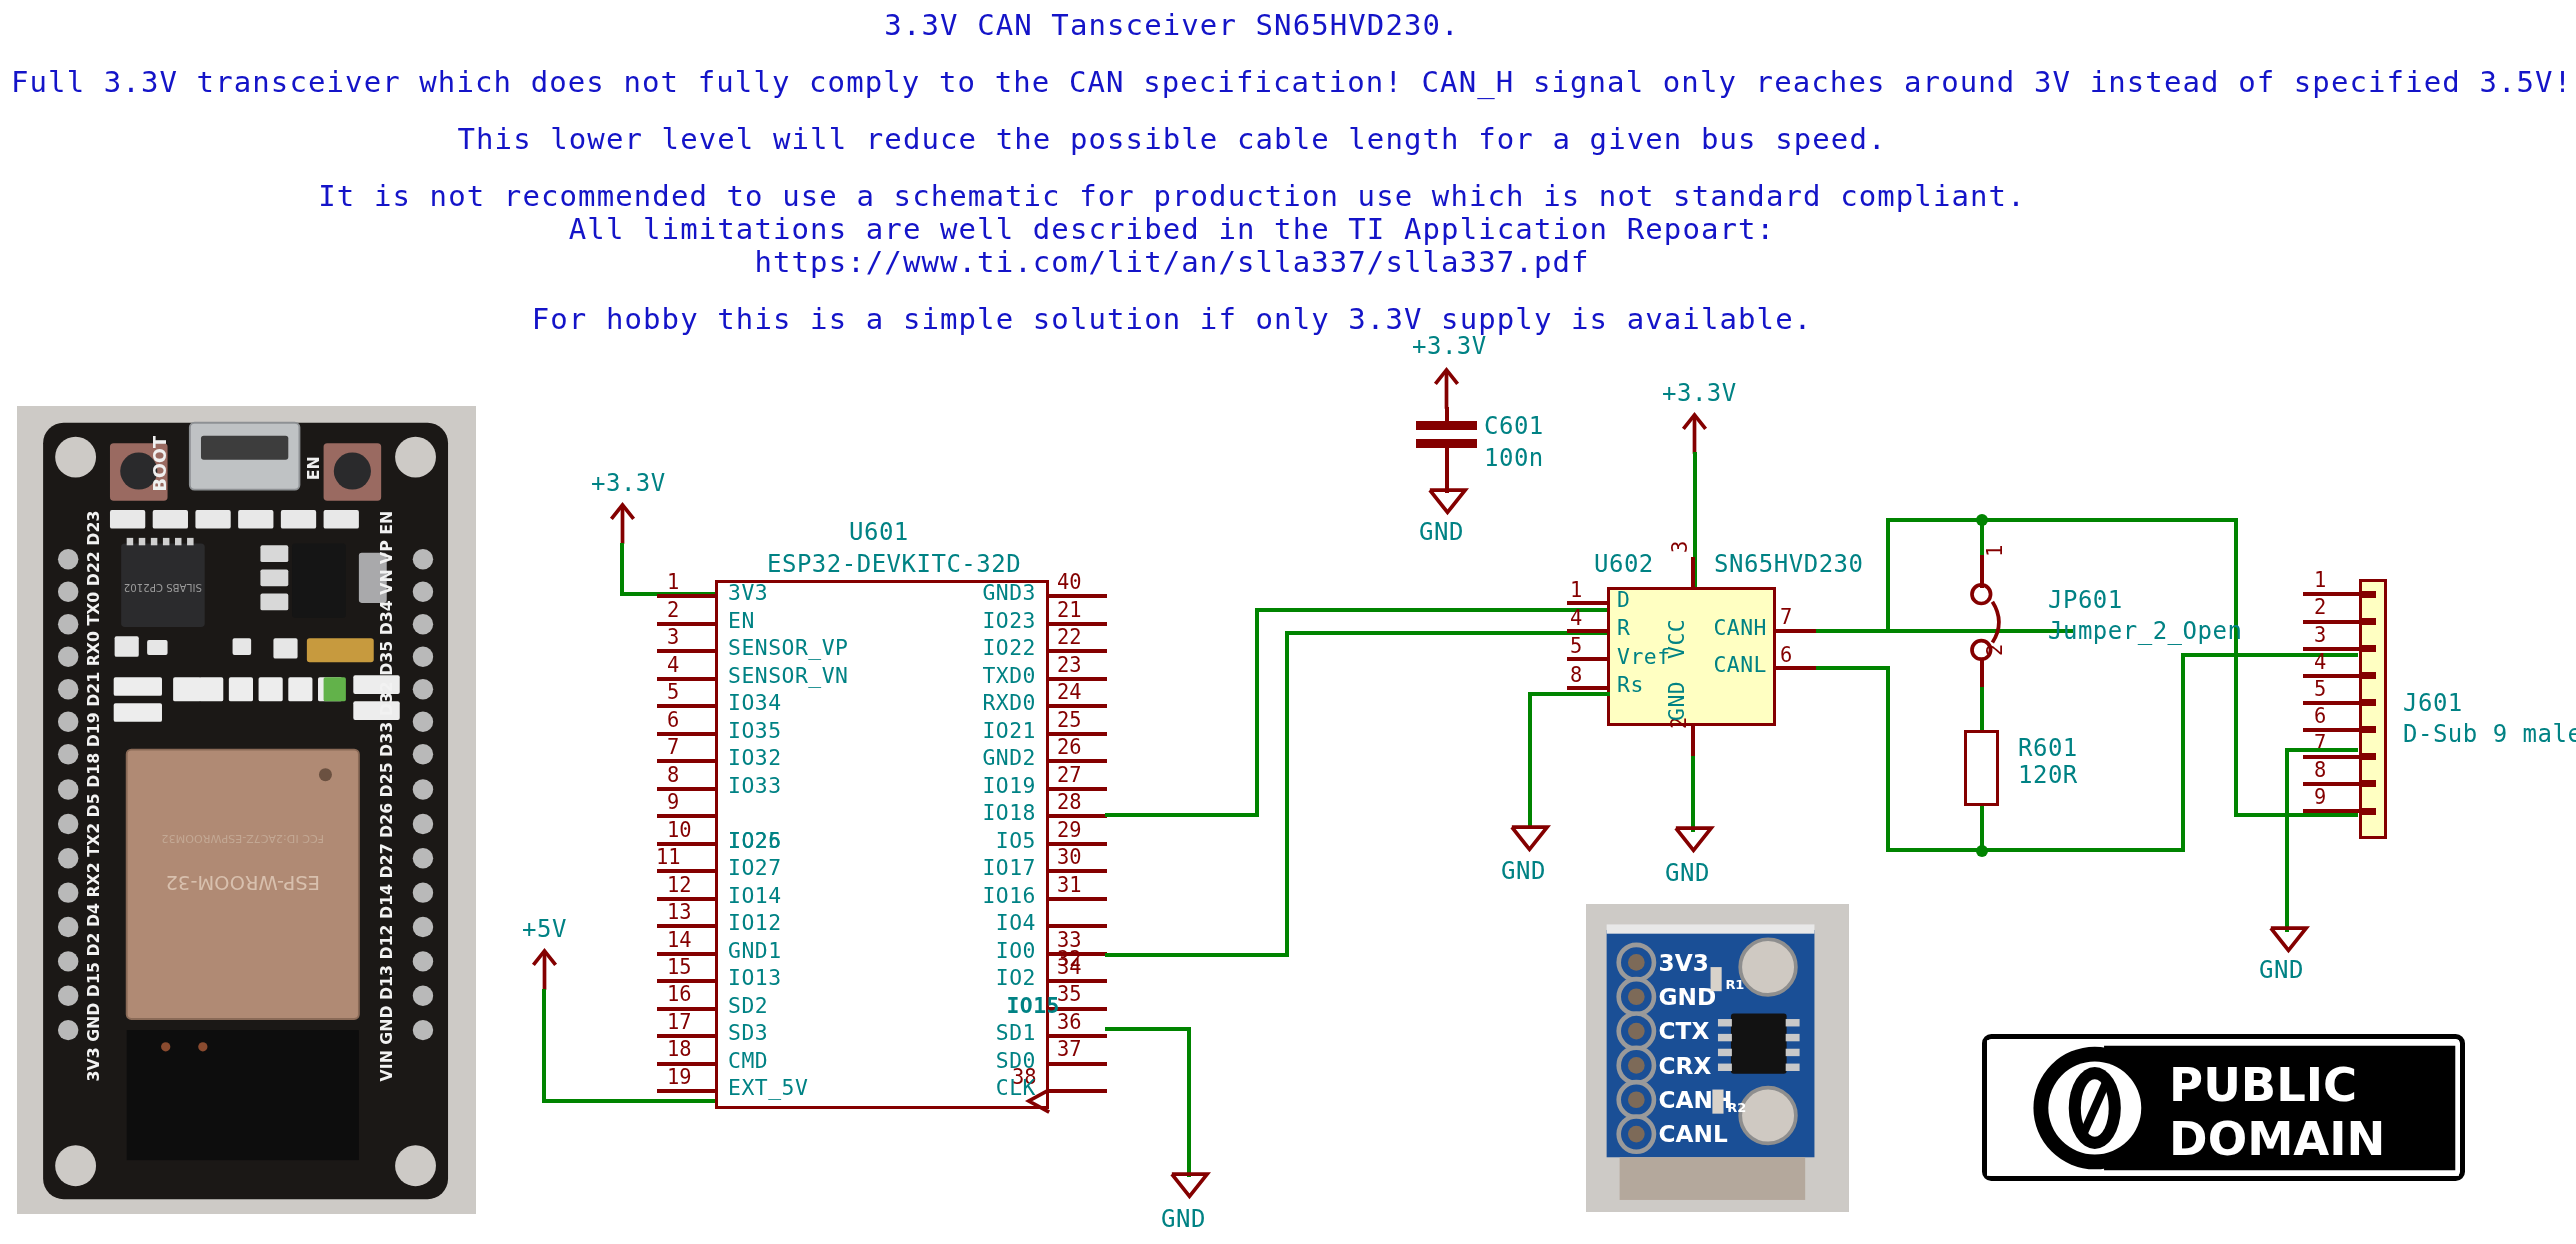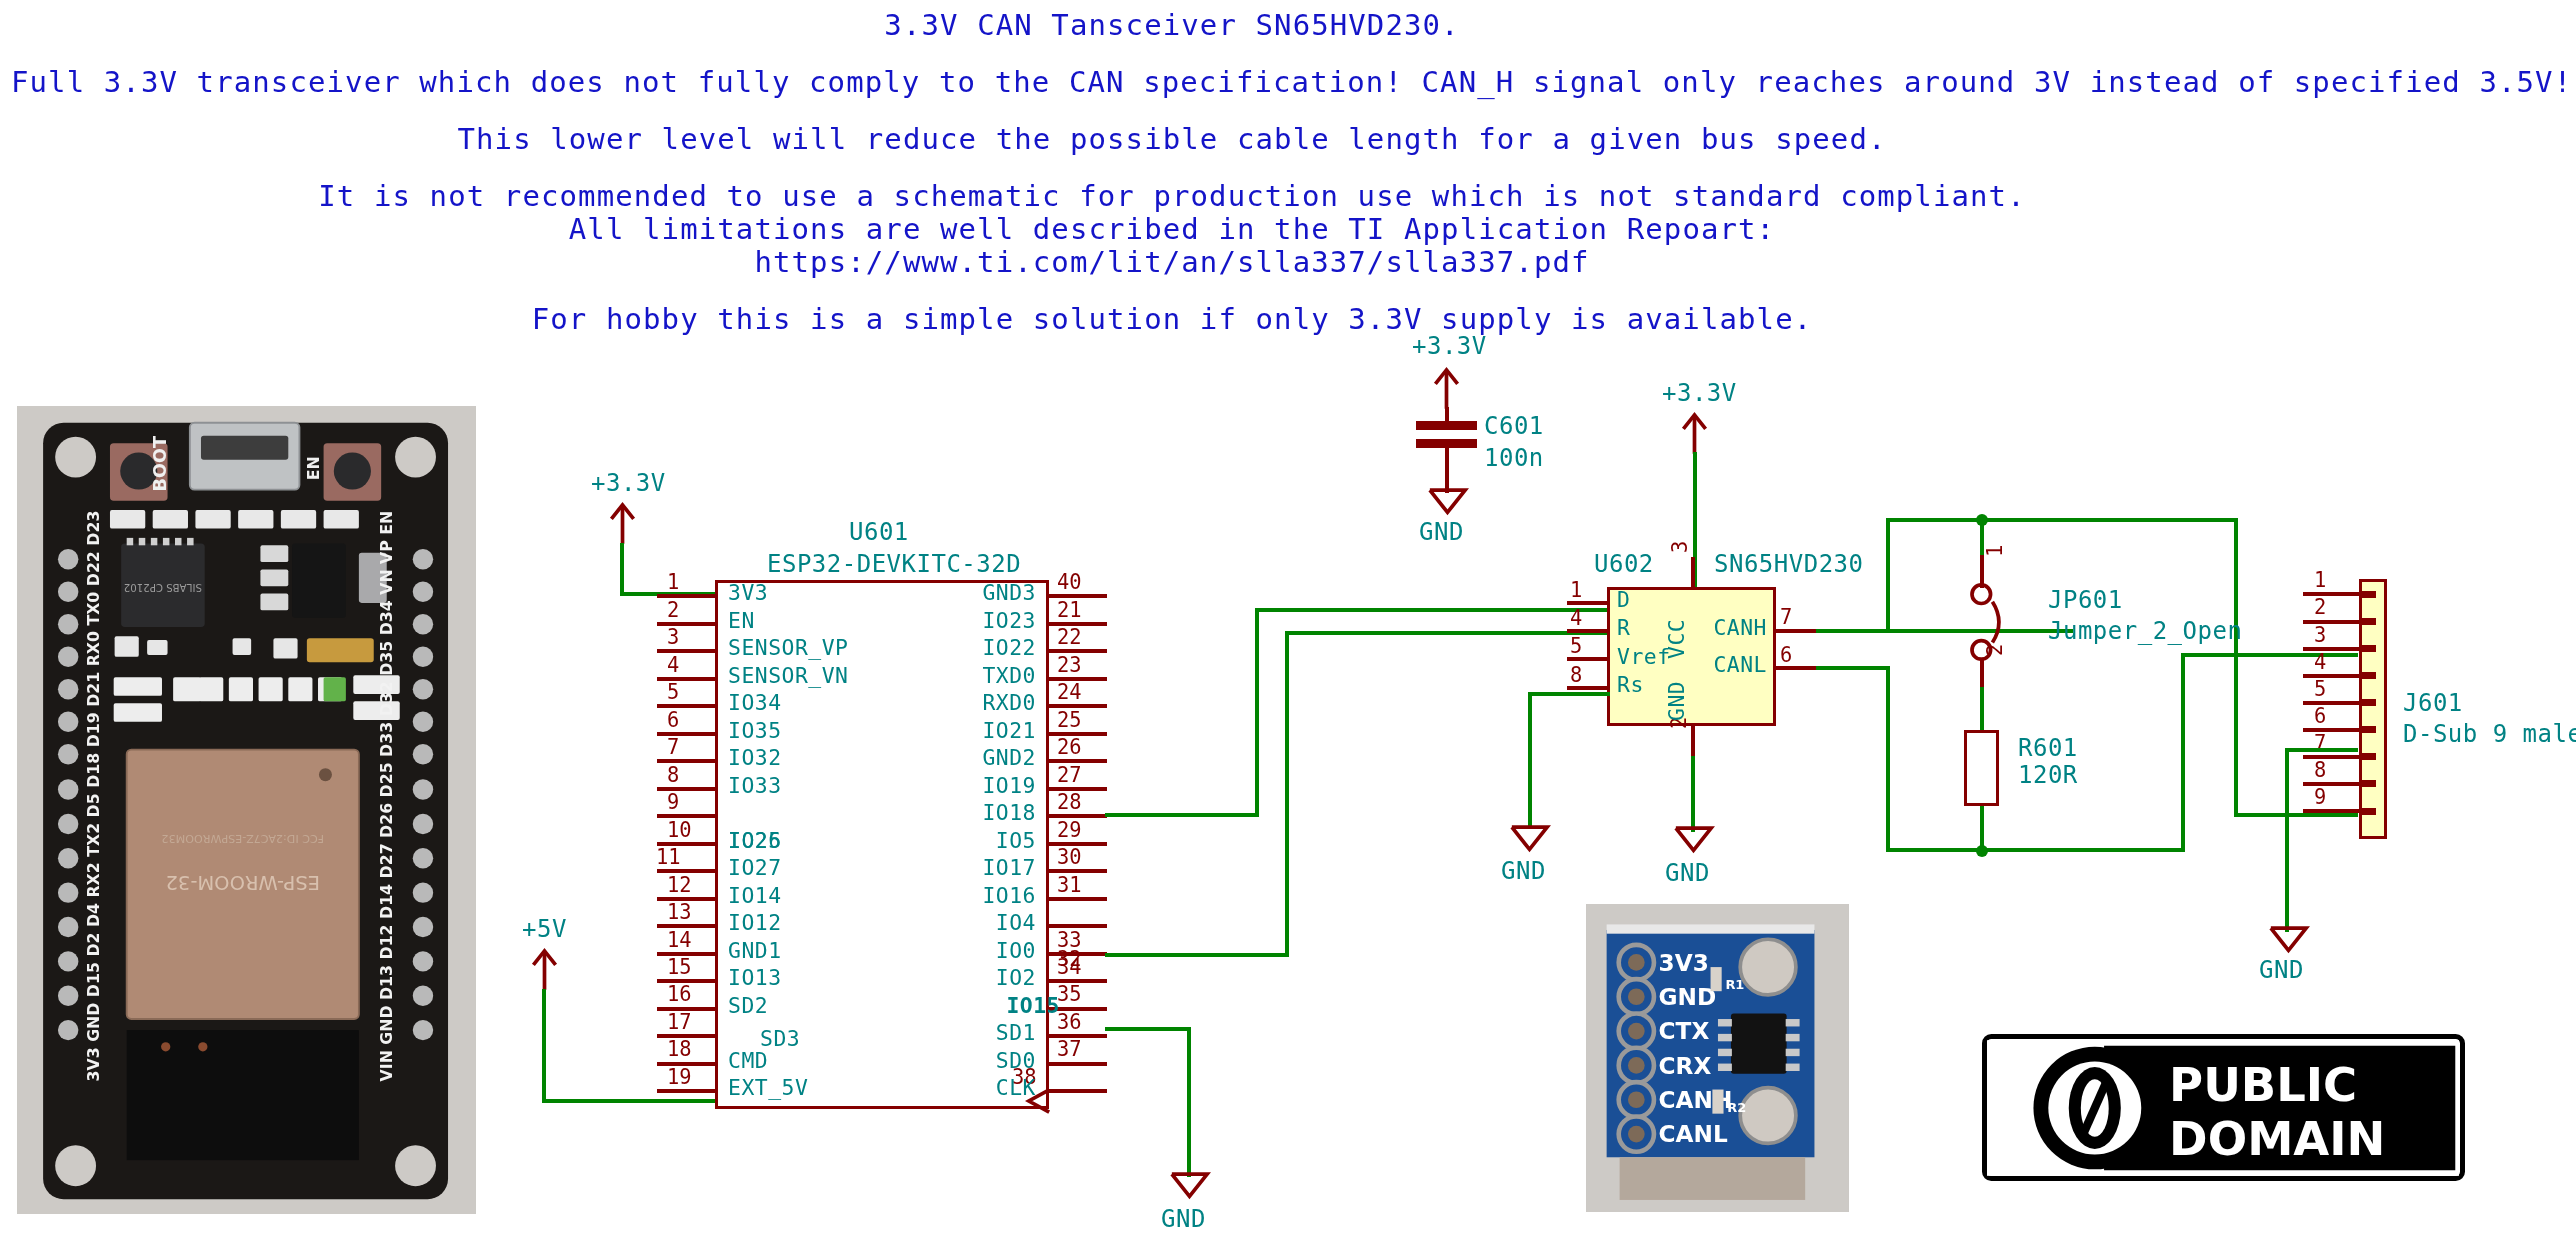--- a/index.html
+++ b/index.html
@@ -219,21 +219,21 @@
     <div class="pinnum" style="left: 667px; top: 928px;">14</div>
     <div class="lbl sm" style="left: 728px; top: 938px;">GND1</div>
     <div class="wire-r" style="left: 657px; top: 979px; width: 58px; height: 3.7px;"></div>
     <div class="pinnum" style="left: 667px; top: 955px;">15</div>
     <div class="lbl sm" style="left: 728px; top: 965px;">IO13</div>
     <div class="wire-r" style="left: 657px; top: 1007px; width: 58px; height: 3.7px;"></div>
     <div class="pinnum" style="left: 667px; top: 982px;">16</div>
     <div class="lbl sm" style="left: 728px; top: 993px;">SD2</div>
     <div class="wire-r" style="left: 657px; top: 1034px; width: 58px; height: 3.7px;"></div>
     <div class="pinnum" style="left: 667px; top: 1010px;">17</div>
-    <div class="lbl sm" style="left: 760px; top: 1020px; margin-top: 6px;">SD3</div>
+    <div class="lbl sm" style="left: 728px; top: 1020px;">SD3</div>
     <div class="wire-r" style="left: 657px; top: 1062px; width: 58px; height: 3.7px;"></div>
     <div class="pinnum" style="left: 667px; top: 1037px;">18</div>
     <div class="lbl sm" style="left: 728px; top: 1048px;">CMD</div>
     <div class="wire-r" style="left: 657px; top: 1089px; width: 58px; height: 3.7px;"></div>
     <div class="pinnum" style="left: 667px; top: 1065px;">19</div>
     <div class="lbl sm" style="left: 728px; top: 1075px;">EXT_5V</div>
   </div>
 <div id="u601-right">
     <div class="wire-r" style="left: 1049px; top: 594px; width: 58px; height: 3.7px;"></div>
     <div class="pinnum" style="left: 1057px; top: 570px;">40</div>

